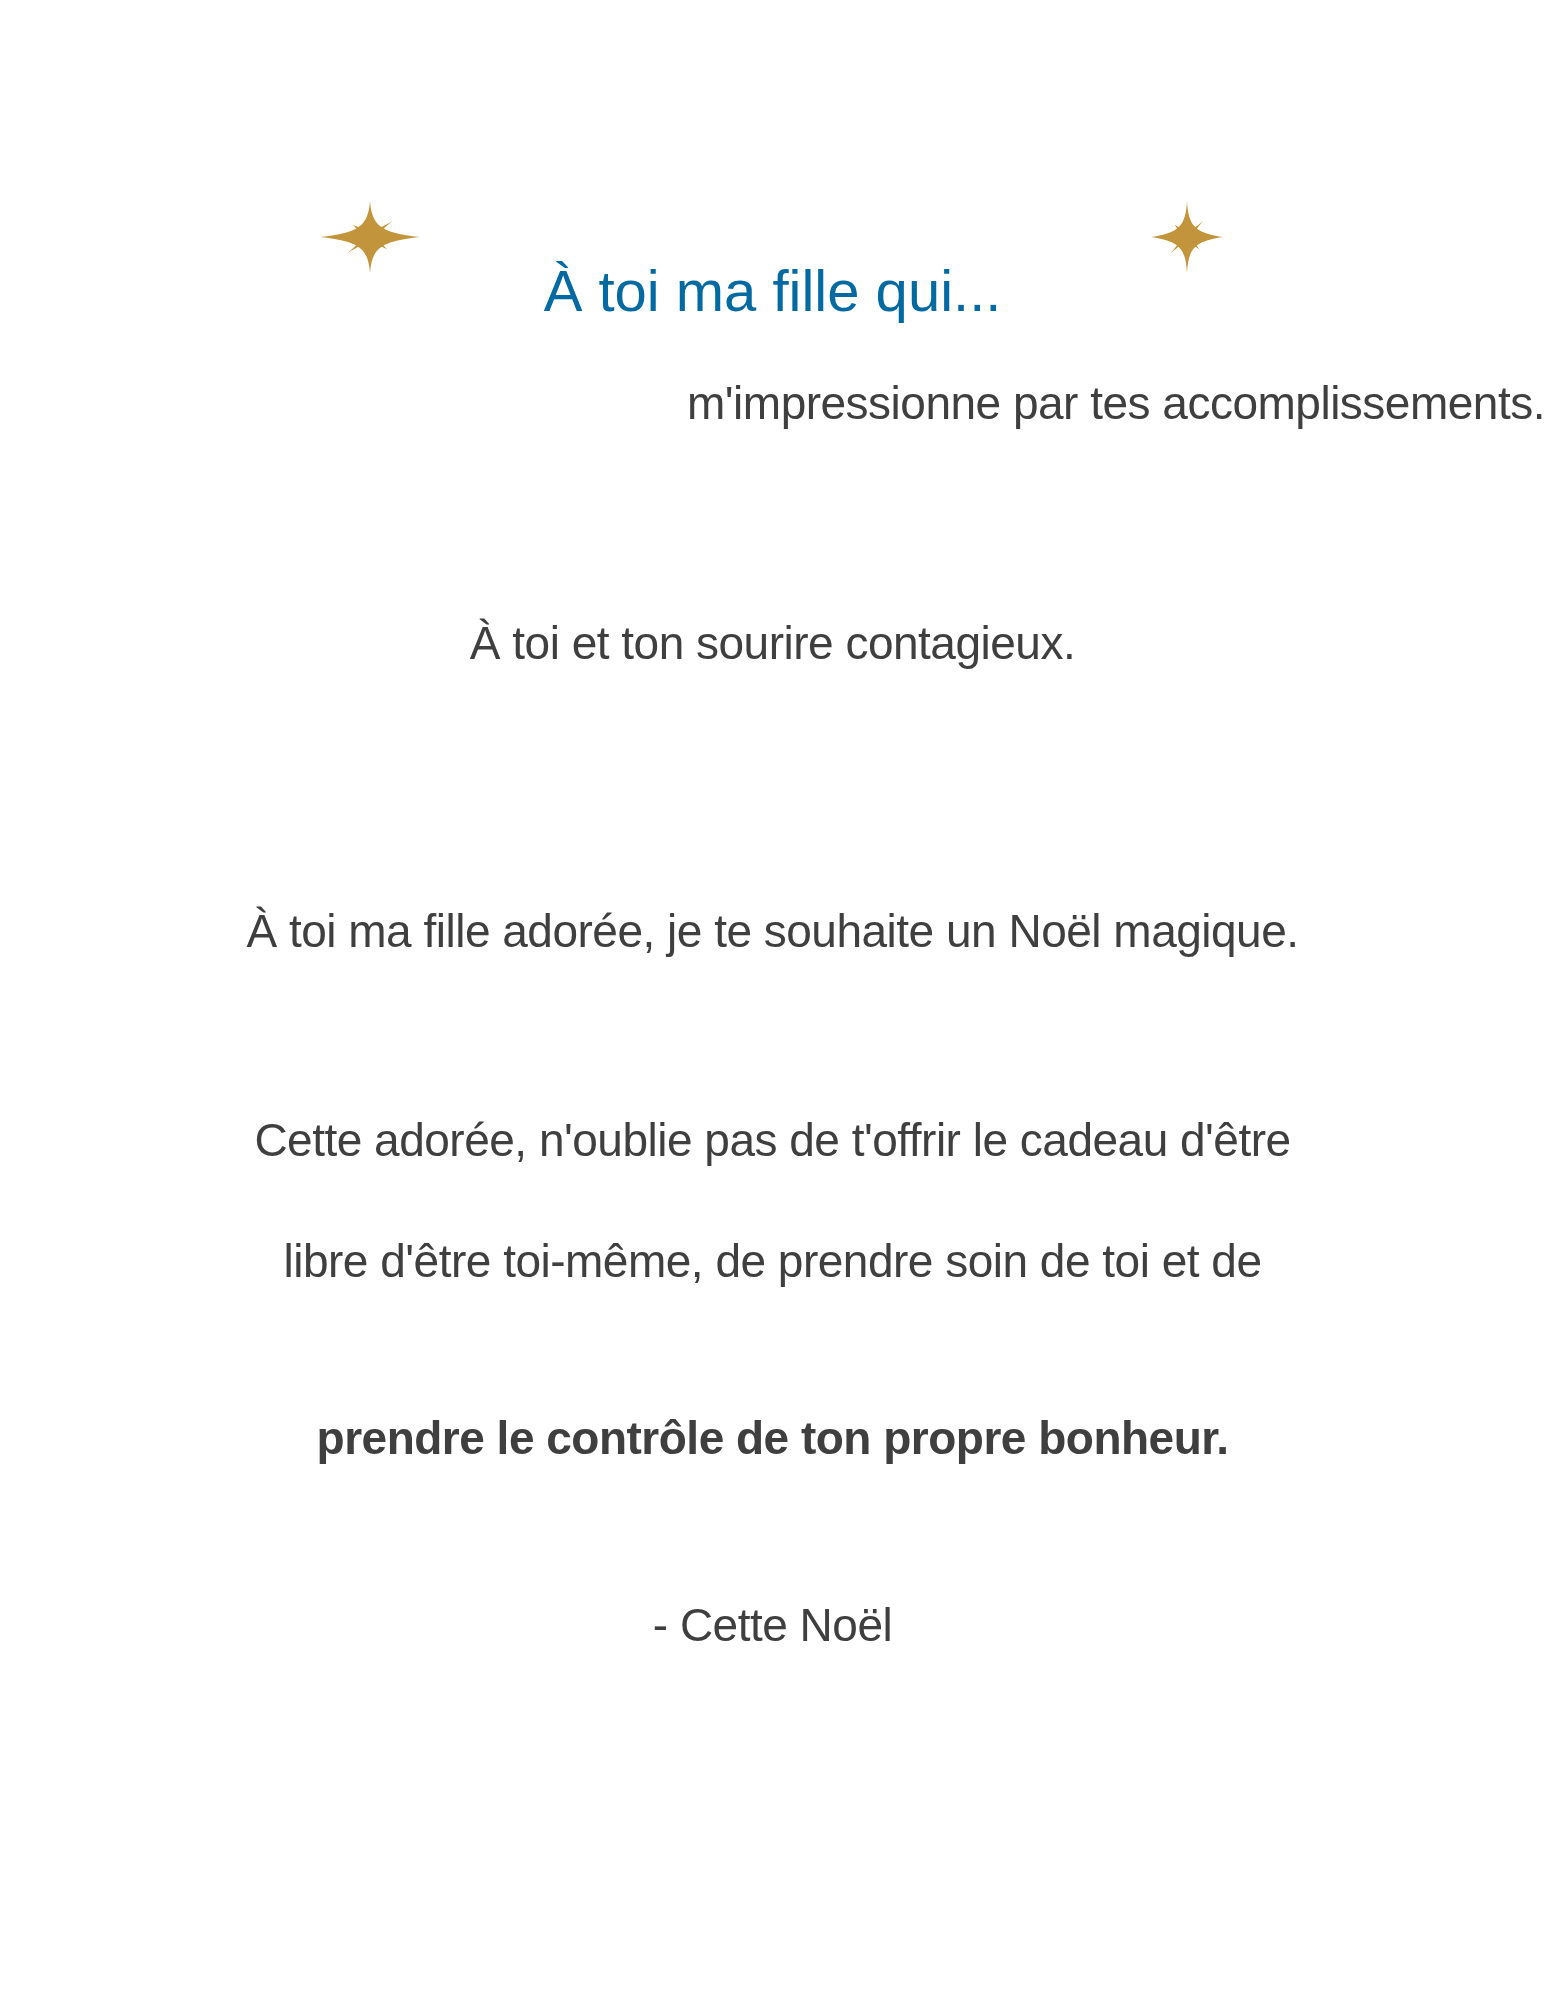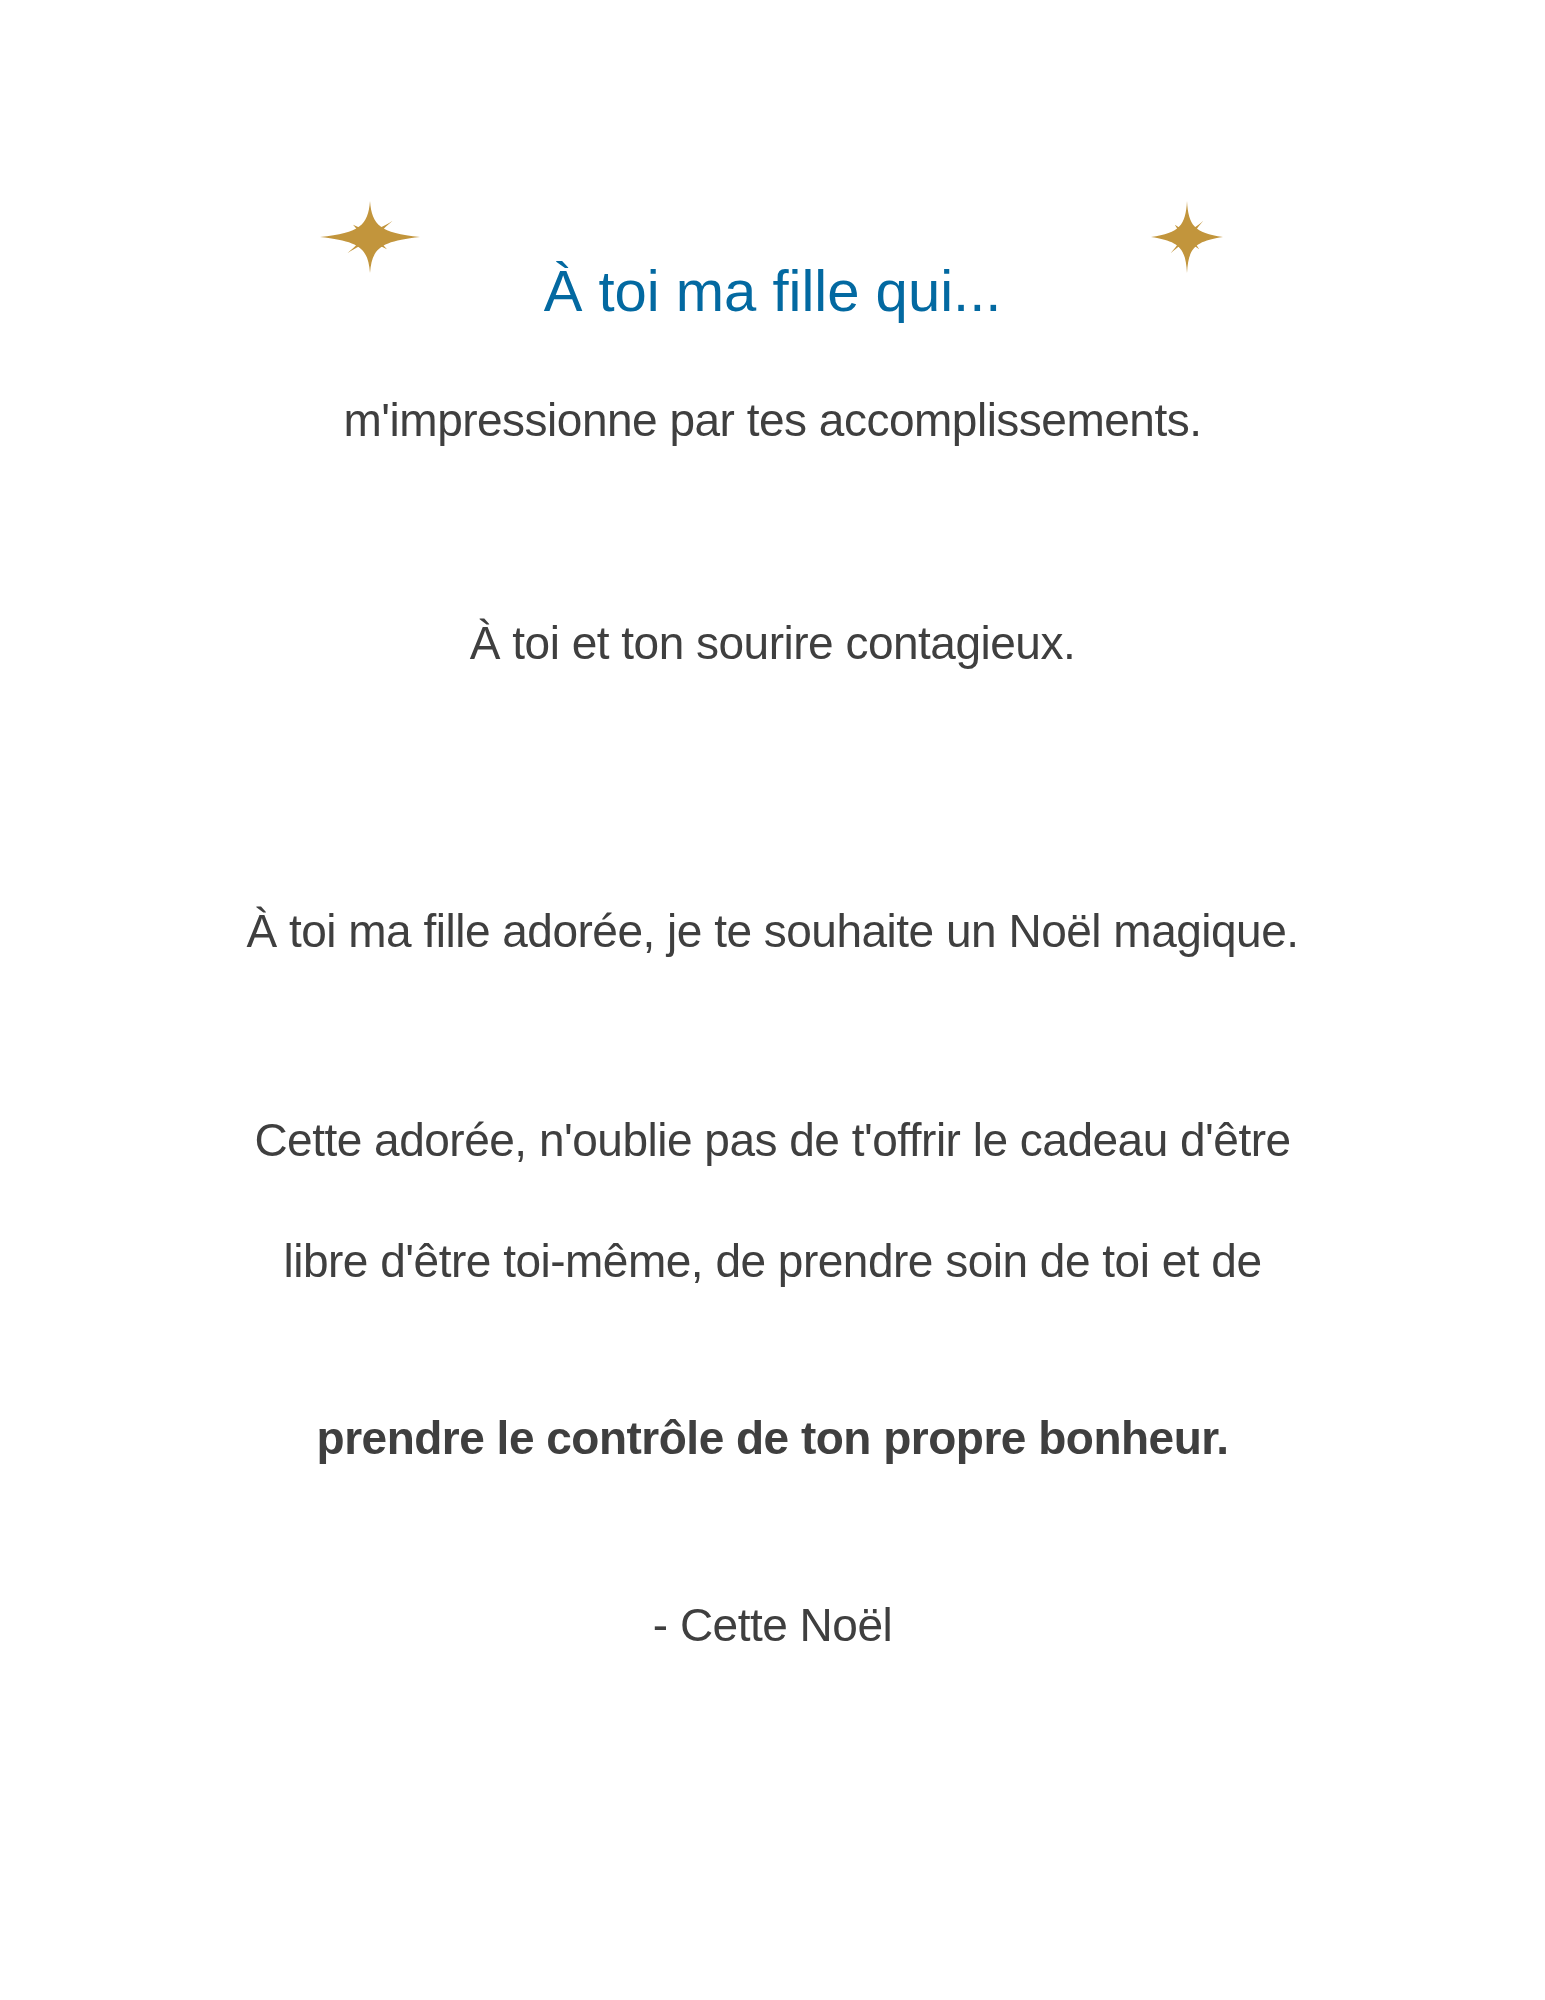--- a/index.html
+++ b/index.html
@@ -50,21 +50,21 @@
     left: 0;
     right: 0;
     text-align: center;
     font-size: 46px;
     line-height: 1;
     font-weight: 400;
     letter-spacing: -0.5px;
     color: #3f3f3f;
     white-space: nowrap;
   }
-  .line-1 { top: 397px; }
+  .line-1 { top: 380px; text-align: right; }
   .line-2 { top: 500px; }
   .line-3 { top: 620px; }
   .line-4 { top: 908px; }
   .line-5 { top: 1117px; }
   .line-6 { top: 1238px; }
   .line-7 { top: 1415px; font-weight: bold; }
   .signature { top: 1602px; }
 </style>
 </head>
 <body>

